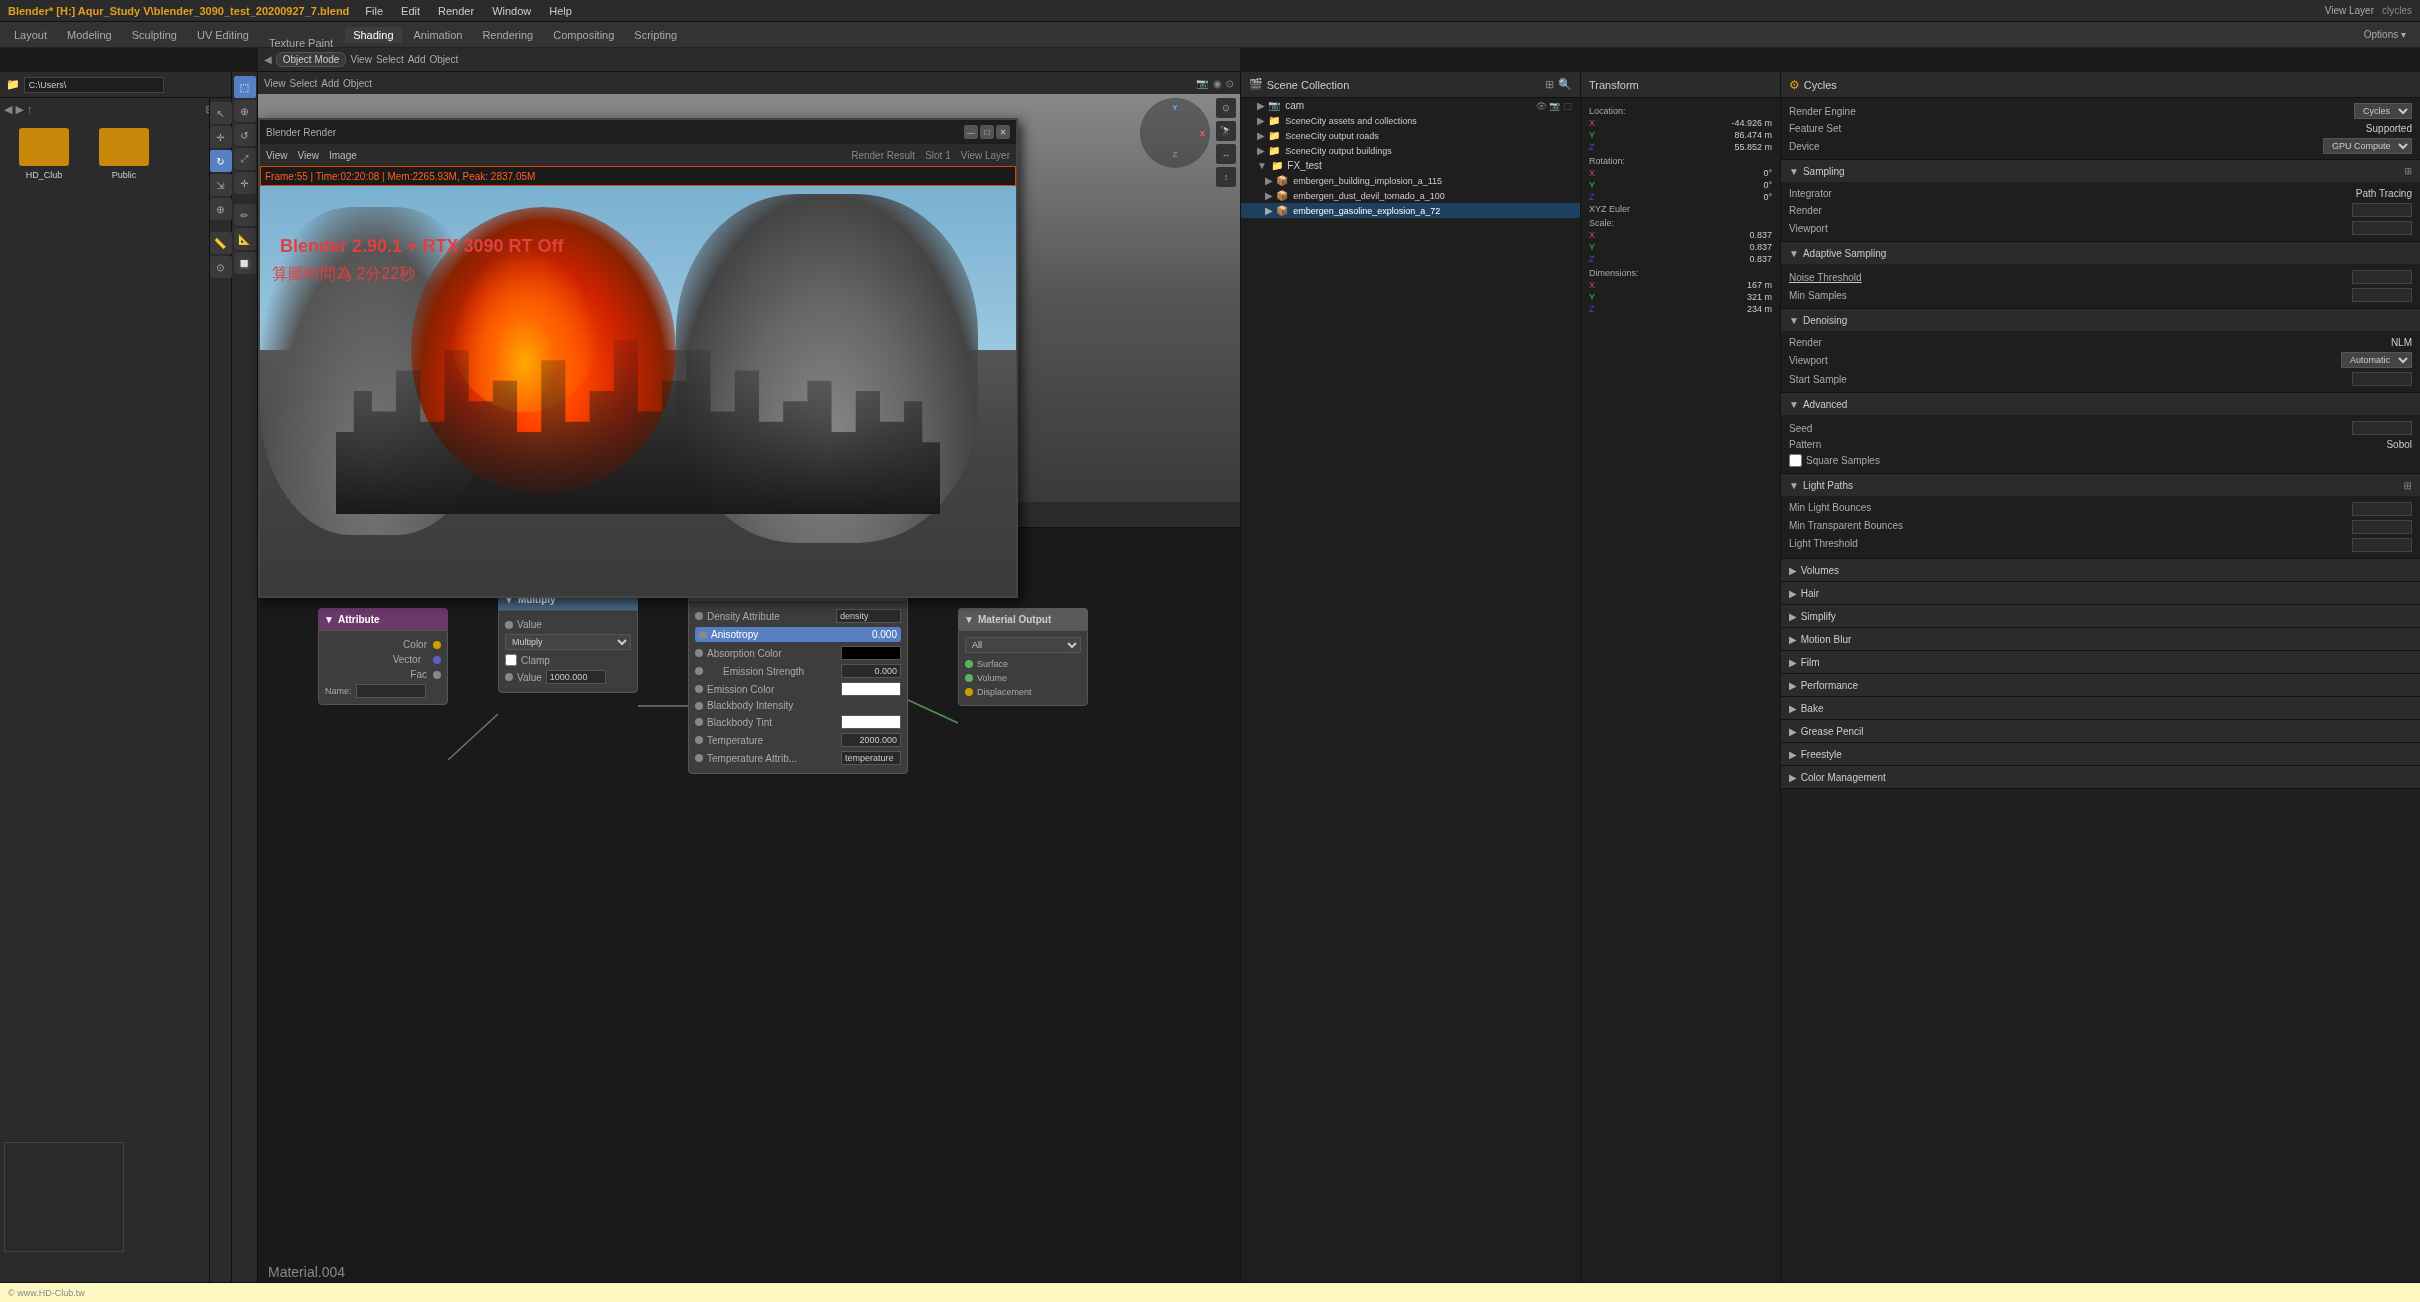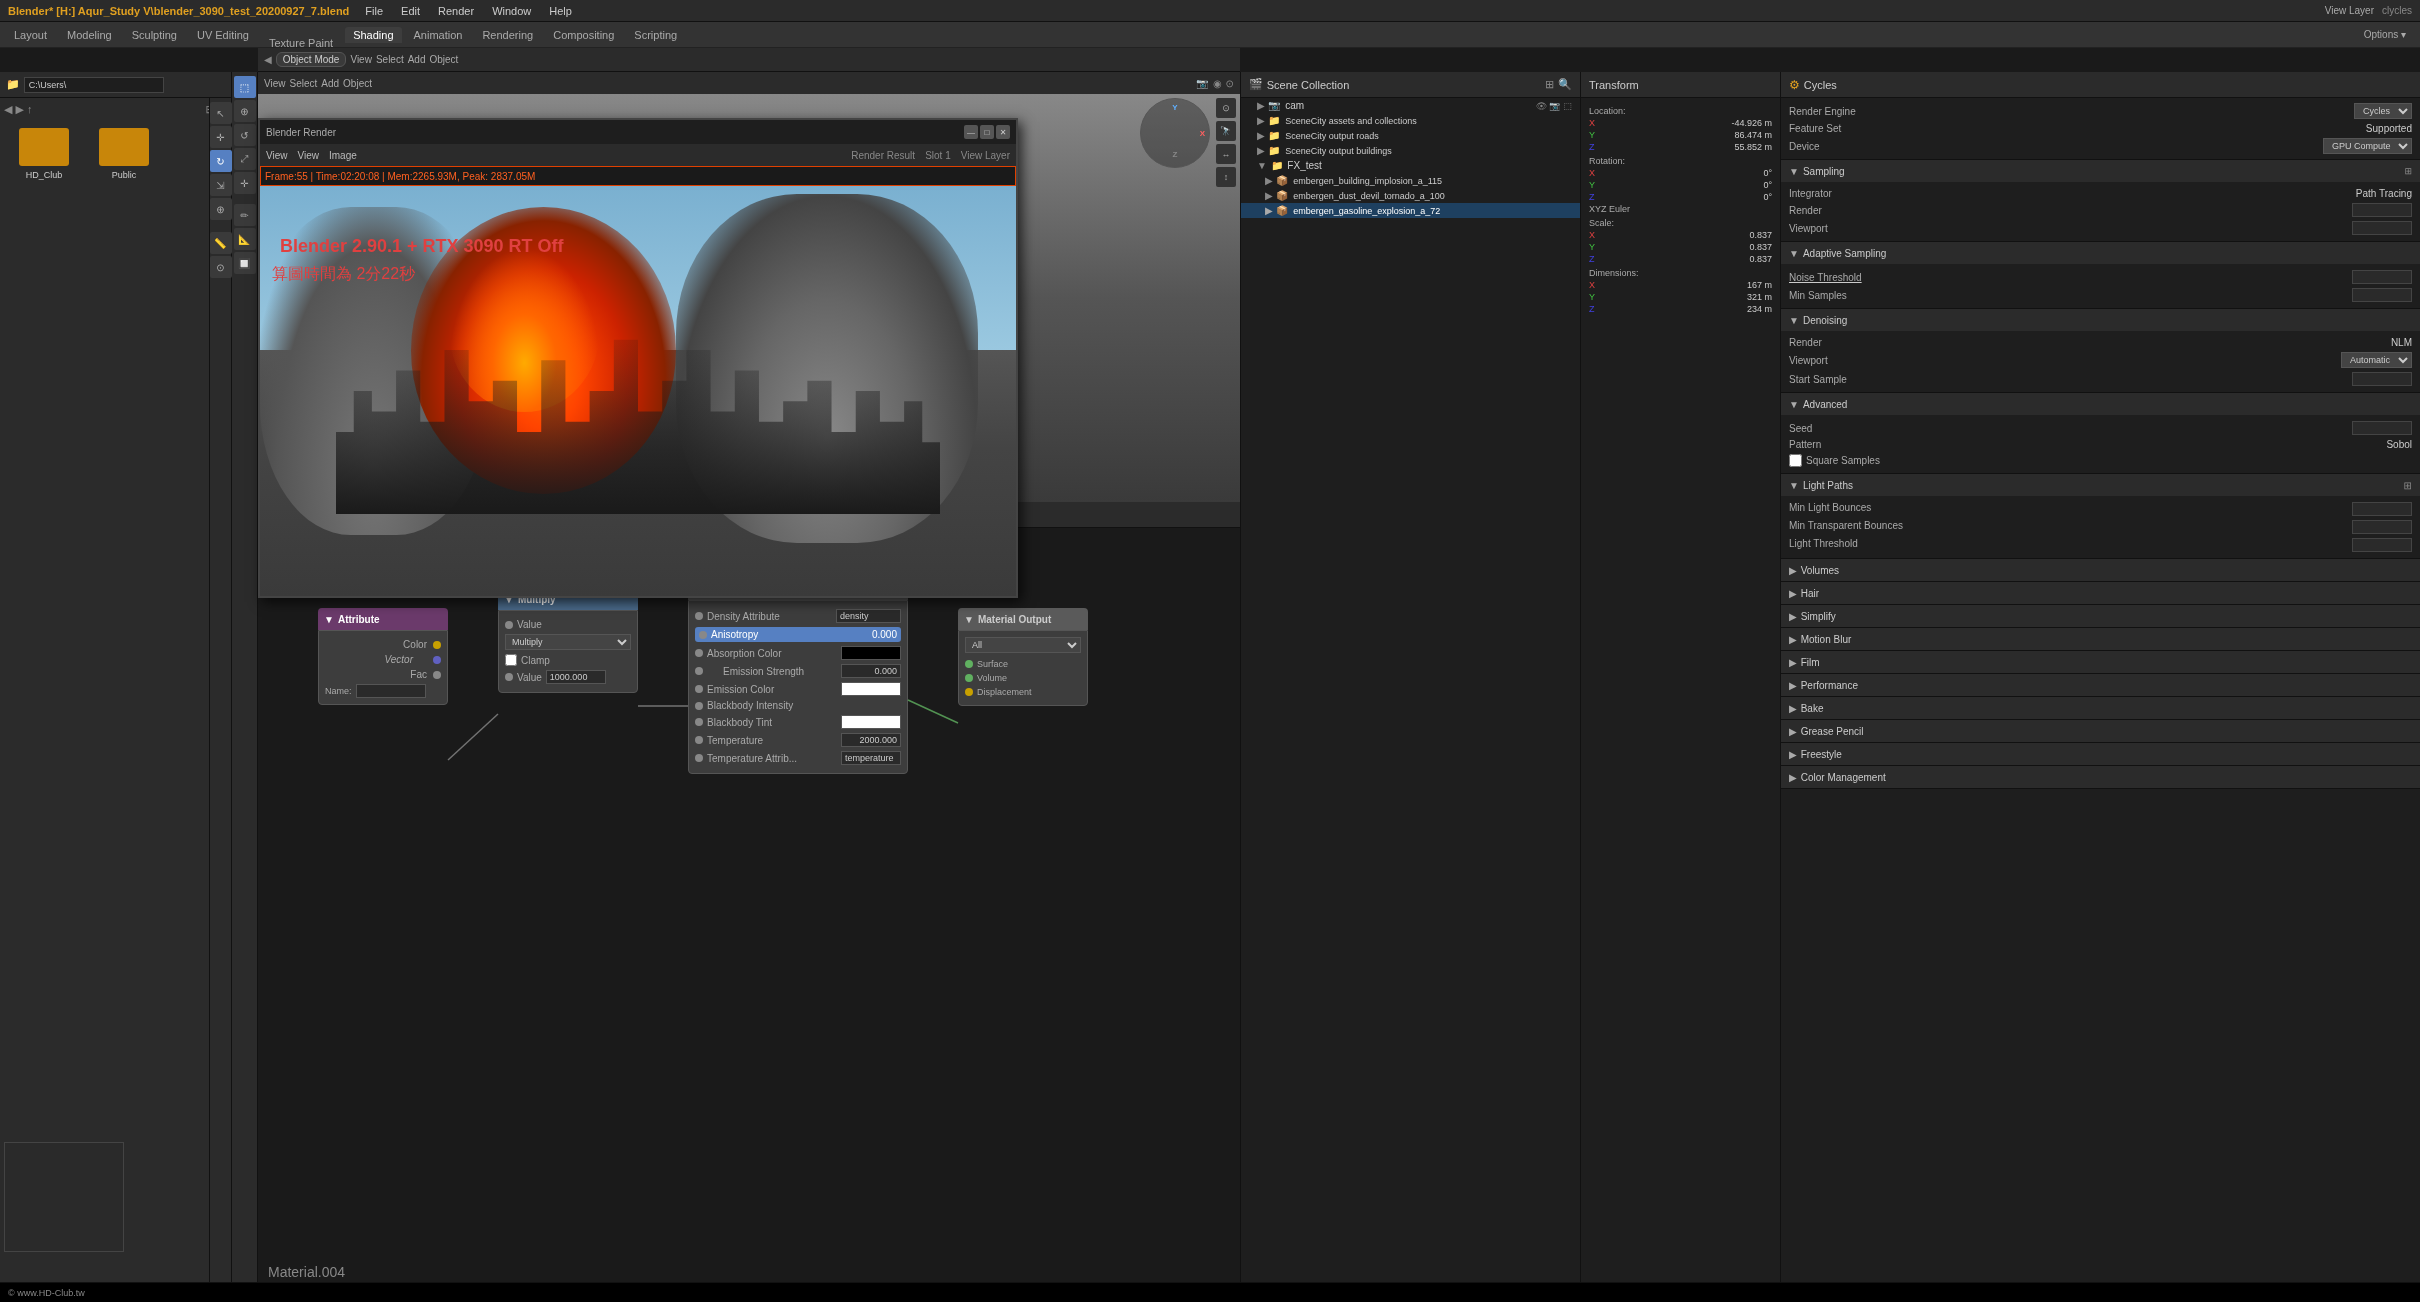--- a/index.html
+++ b/index.html
@@ -205,21 +205,21 @@
       height: 430px;
       background: #2a2a2a;
     }
 
     
     .status-bar {
       position: absolute;
       bottom: 0;
       left: 0; right: 0;
       height: 20px;
-      background: #000000;
+      background: #fef9c3;
       display: flex;
       align-items: center;
       padding: 0 8px;
       font-size: 9px;
       color: #888;
       border-top: 1px solid #111;
       z-index: 200;
     }
 
     
@@ -434,21 +434,21 @@
       <div style="background:#6b3a6b; height:22px; border-radius:4px 4px 0 0; display:flex; align-items:center; padding:0 6px; font-size:10px; font-weight:bold; color:white;">
         <span style="margin-right:4px;">▼</span>
         <span>Attribute</span>
       </div>
       <div style="background:#3d3d3d; padding:6px 6px; border-radius:0 0 4px 4px; border:1px solid #555;">
         <div style="display:flex; align-items:center; justify-content:flex-end; padding:2px 0; font-size:10px;">
           <span style="color:#aaa; margin-right:6px;">Color</span>
           <div style="width:8px;height:8px;border-radius:50%;background:#c8a000;"></div>
         </div>
         <div style="display:flex; align-items:center; justify-content:flex-end; padding:2px 0; font-size:10px;">
-          <span style="color:#aaa; margin-right:20px;font-style:italic;">Vector</span>
+          <span style="color:#aaa; margin-right:12px;">Vector</span>
           <div style="width:8px;height:8px;border-radius:50%;background:#6060c0;"></div>
         </div>
         <div style="display:flex; align-items:center; justify-content:flex-end; padding:2px 0; font-size:10px;">
           <span style="color:#aaa; margin-right:6px;">Fac</span>
           <div style="width:8px;height:8px;border-radius:50%;background:#888;"></div>
         </div>
         <div style="margin-top:2px; font-size:9px;">
           <span style="color:#aaa;">Name:</span>
           <input type="text" style="background: rgb(42, 42, 42); border: 1px solid rgb(85, 85, 85); color: rgb(204, 204, 204); width: 70px; font-size: 9px; padding: 1px 3px; margin-left: 2px;">
         </div>

